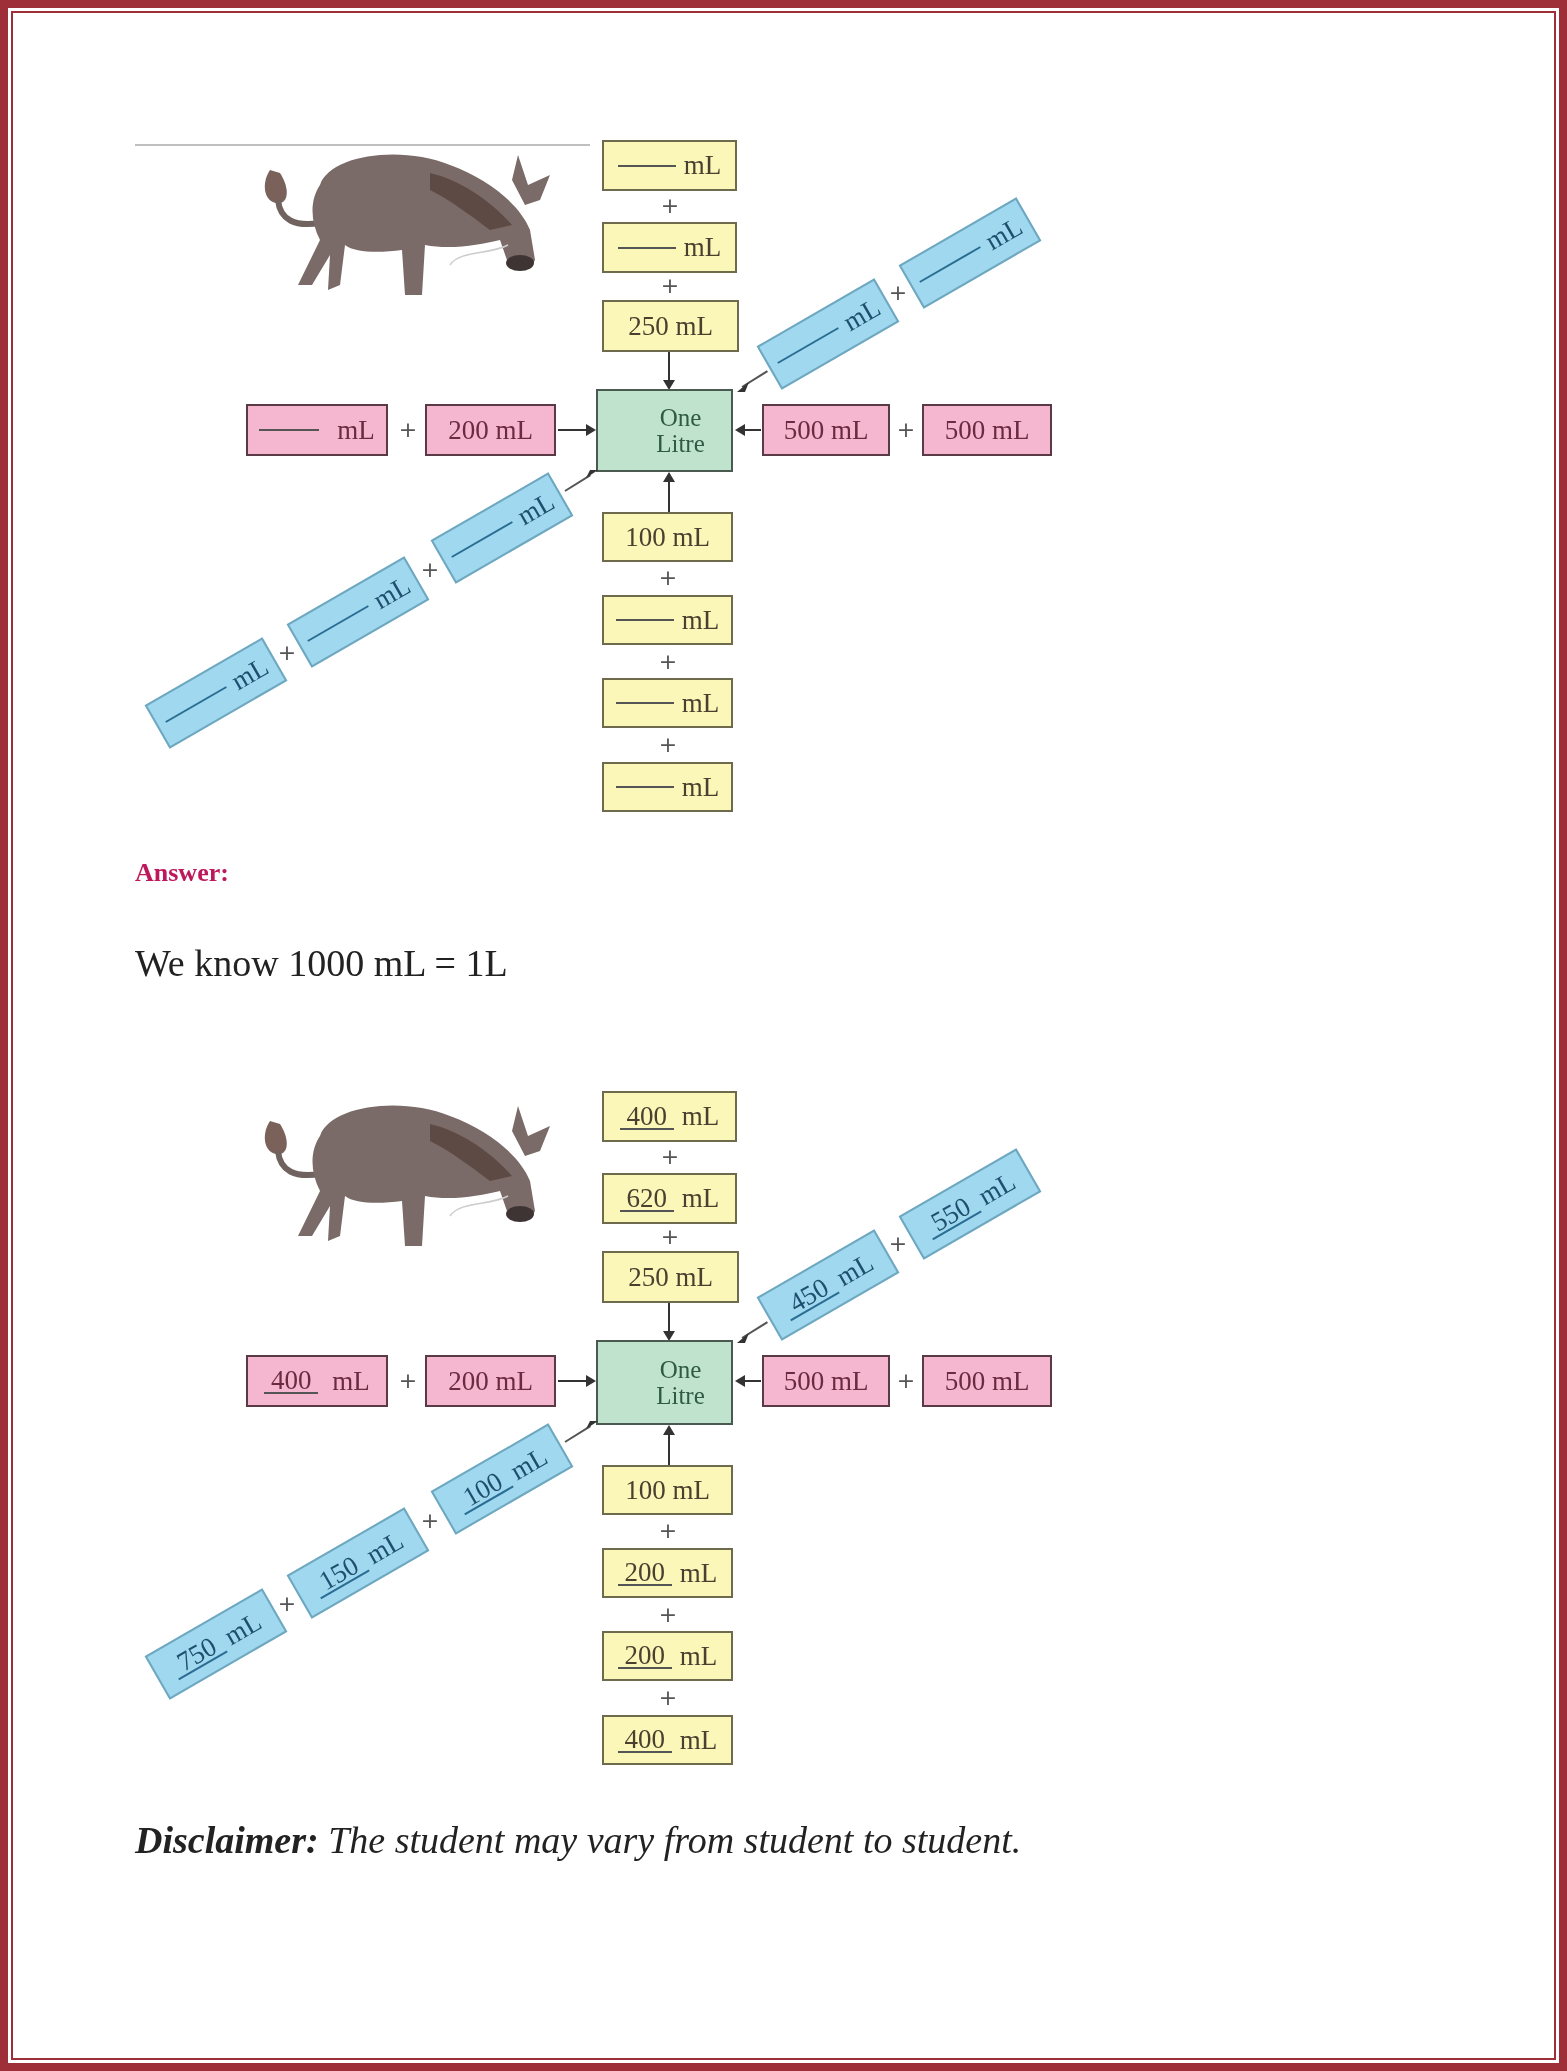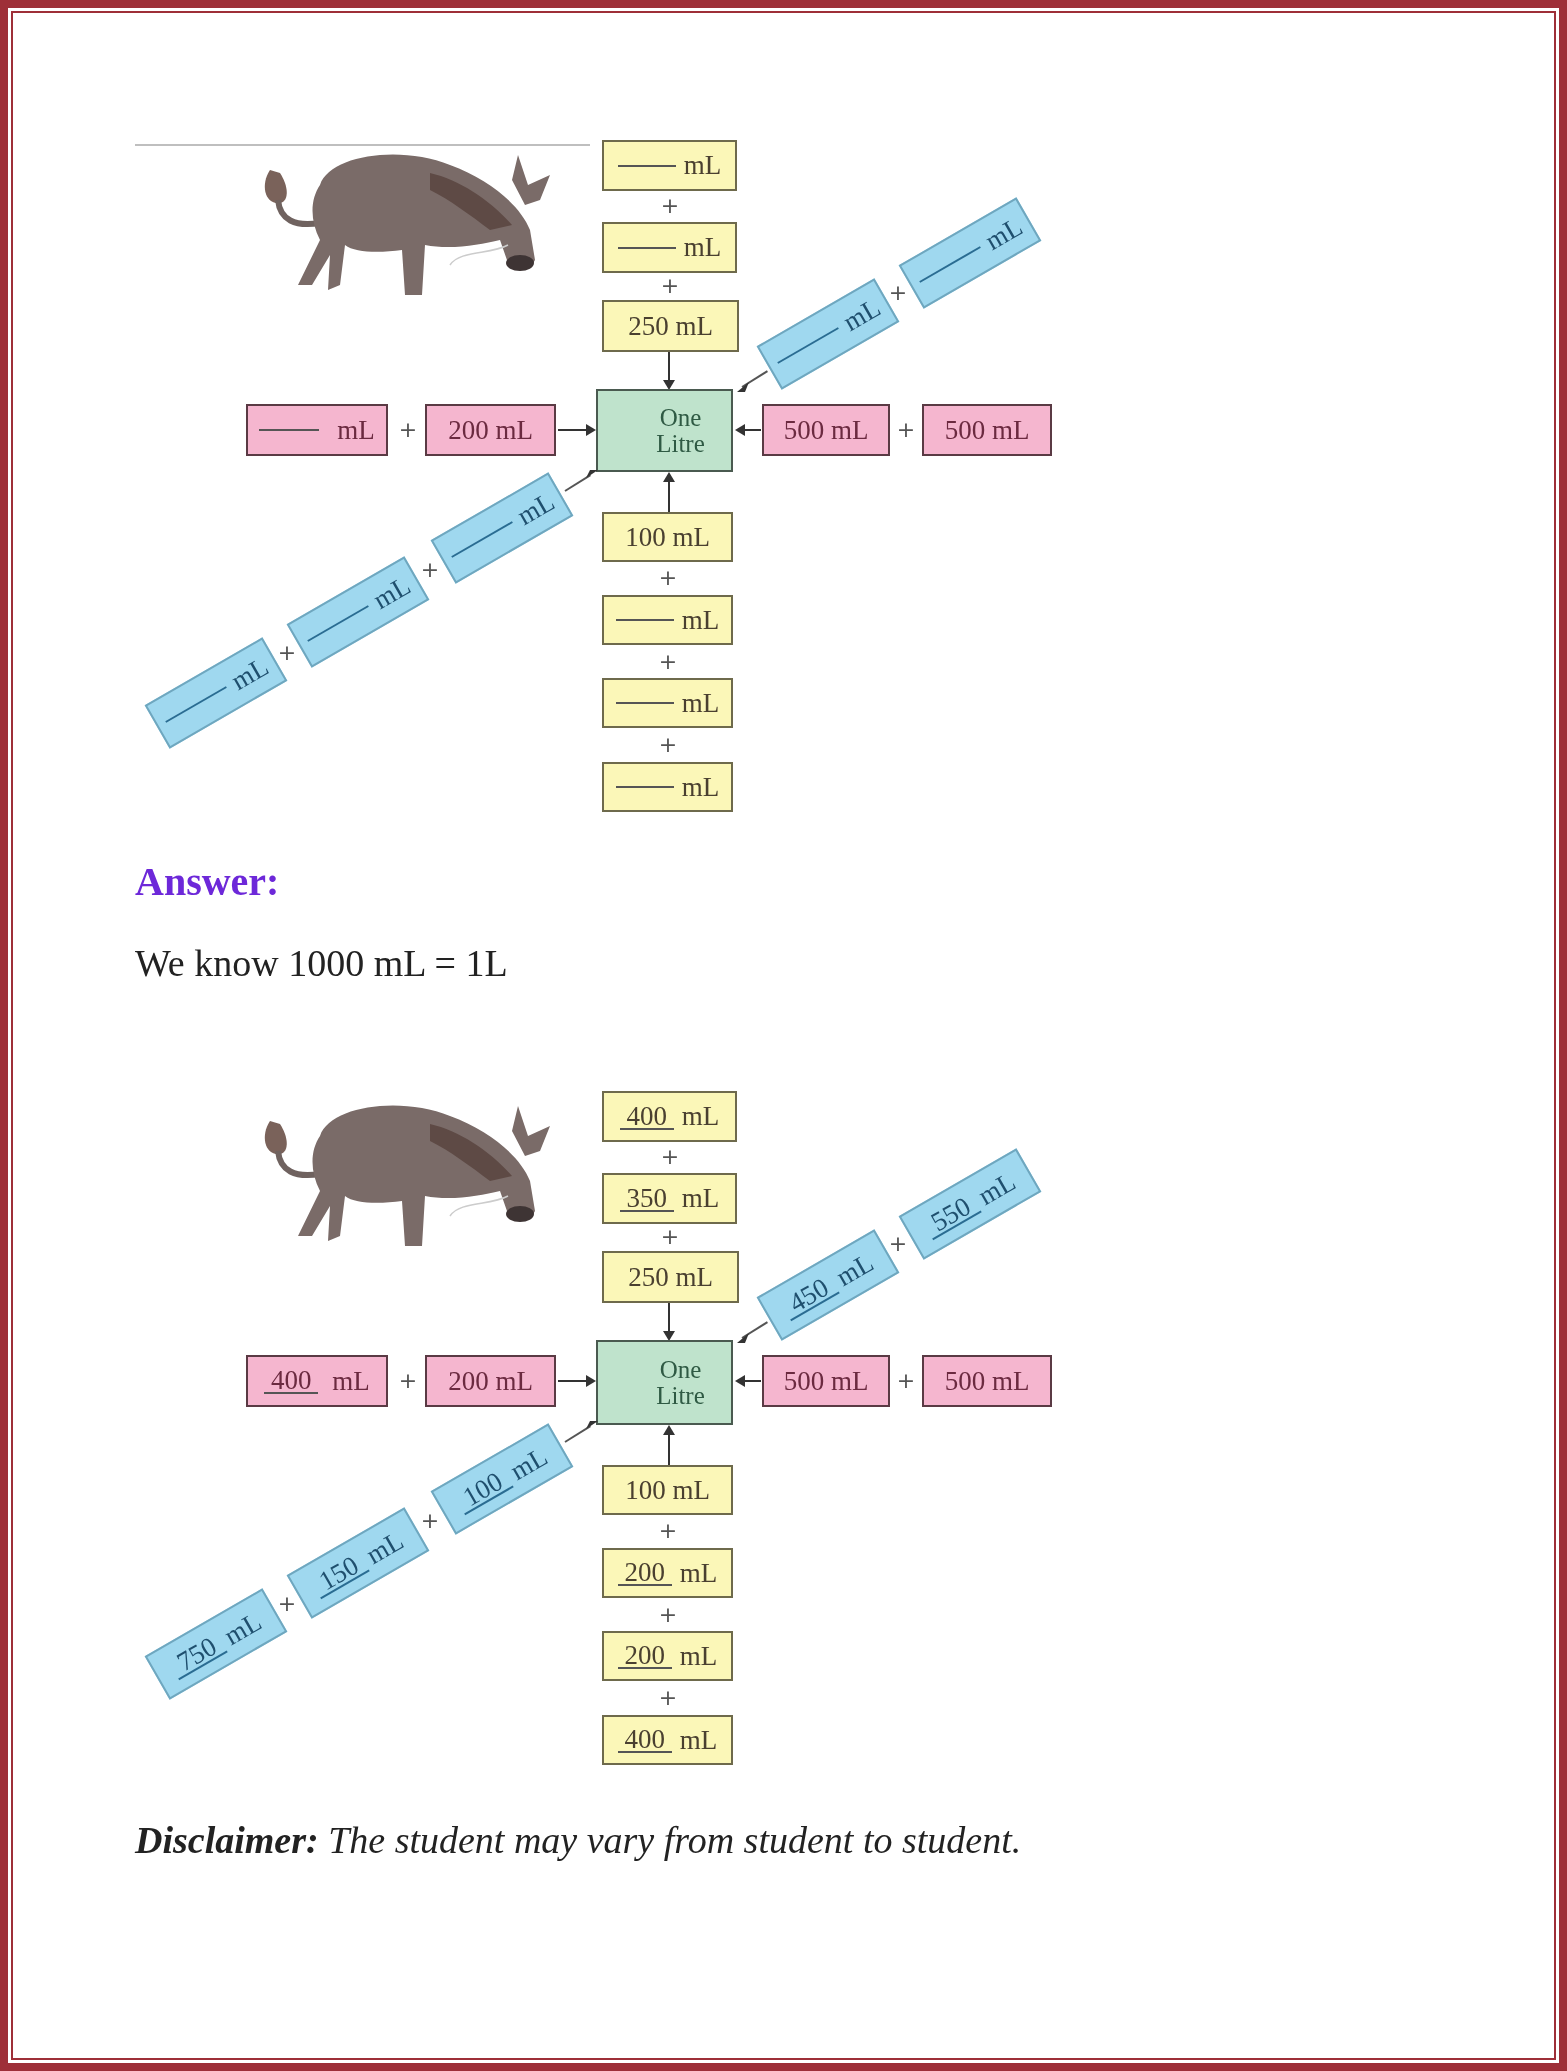--- a/index.html
+++ b/index.html
@@ -16,21 +16,21 @@
     .blue .blank { border-bottom-color: #2a6c92; min-width: 70px; }
     .plus { position: absolute; font-size: 22px; color: #555; width: 20px; text-align: center; line-height: 20px; font-family: "DejaVu Sans", sans-serif; }
     .vline { position: absolute; width: 2px; background: #333; }
     .hline { position: absolute; height: 2px; background: #333; }
     .arrow-down::after, .arrow-up::after, .arrow-right::after, .arrow-left::after { content: ""; position: absolute; width: 0; height: 0; }
     .arrow-down::after { bottom: -2px; left: -5px; border-left: 6px solid transparent; border-right: 6px solid transparent; border-top: 10px solid #333; }
     .arrow-up::after { top: -2px; left: -5px; border-left: 6px solid transparent; border-right: 6px solid transparent; border-bottom: 10px solid #333; }
     .arrow-right::after { right: -2px; top: -5px; border-top: 6px solid transparent; border-bottom: 6px solid transparent; border-left: 10px solid #333; }
     .arrow-left::after { left: -2px; top: -5px; border-top: 6px solid transparent; border-bottom: 6px solid transparent; border-right: 10px solid #333; }
     .diag-line { position: absolute; height: 2px; background: #555; transform-origin: left center; }
-    .heading { position: absolute; left: 135px; font-size: 40px; font-weight: bold; color: #6d28d9; }
+    .heading { position: absolute; left: 135px; font-size: 26px; font-weight: bold; color: #be185d; }
     .para { position: absolute; left: 135px; font-size: 38px; color: #222; margin-top: 9px; }
     .disclaimer { position: absolute; left: 135px; top: 1818px; font-size: 38px; color: #222; font-style: italic; }
     .disclaimer b { font-weight: bold; }
     .ox { position: absolute; }
     .topline { position: absolute; height: 2px; background: #bfbfbf; }
   </style>
 </head>
 <body>
 
 <div class="frame-outer"></div>
@@ -155,21 +155,21 @@
     <path d="M258,100 C240,110 210,105 200,120" stroke="#ccc" stroke-width="1.5" fill="none"></path>
     <ellipse cx="270" cy="118" rx="14" ry="8" fill="#3e3434"></ellipse>
   </svg>
 
   <div class="box yellow" style="left:602px; top:140px; width:135px; height:51px;">
     <span class="blank" style="min-width:54px;">400</span>
       <span>mL</span>
   </div>
   <div class="plus" style="left:660px; top:196px;">+</div>
   <div class="box yellow" style="left:602px; top:222px; width:135px; height:51px;">
-    <span class="blank" style="min-width:54px;">350</span>
+    <span class="blank" style="min-width:54px;">620</span>
       <span>mL</span>
   </div>
   <div class="plus" style="left:660px; top:276px;">+</div>
   <div class="box yellow" style="left:602px; top:300px; width:137px; height:52px;">
     <span>250</span>&nbsp;<span>mL</span>
   </div>
   <div class="vline arrow-down" style="left:668px; top:352px; height:36px;"></div>
 
   <div class="box green" style="left:596px; top:389px; width:137px; height:85px;">
     <span>One</span>

